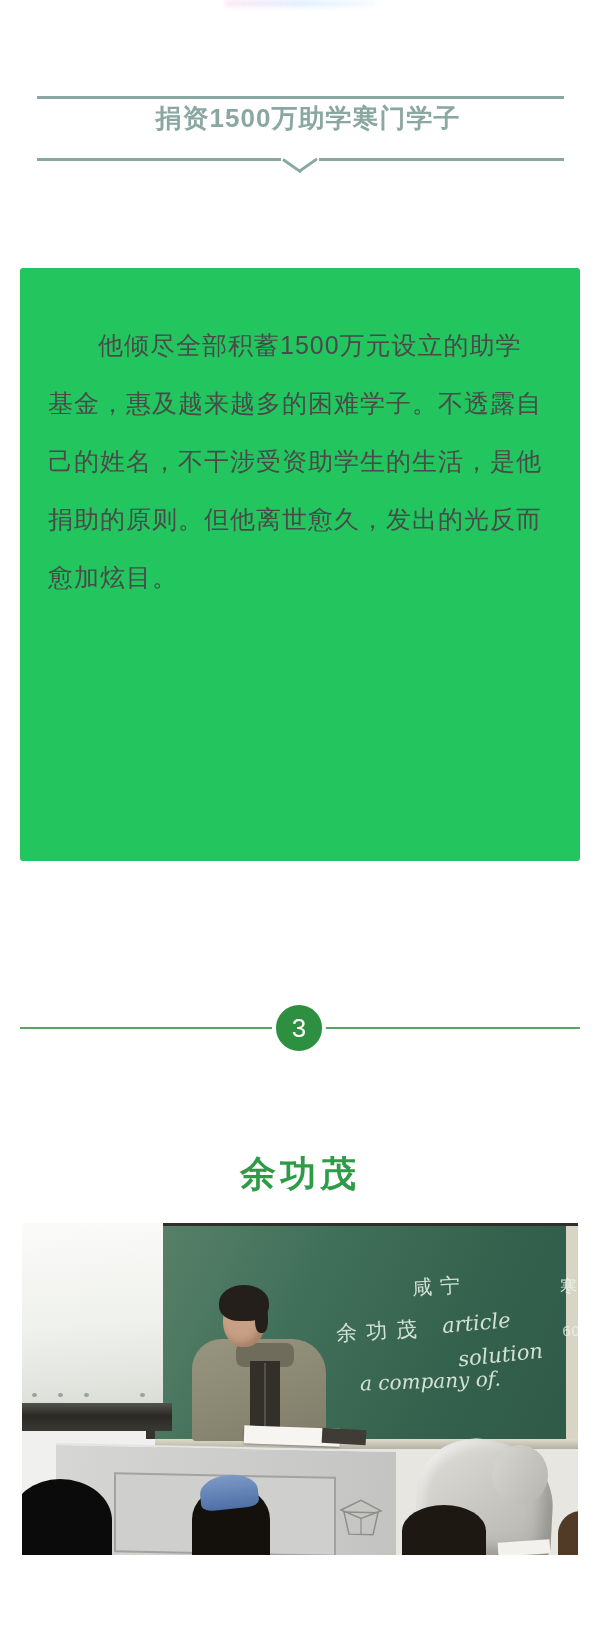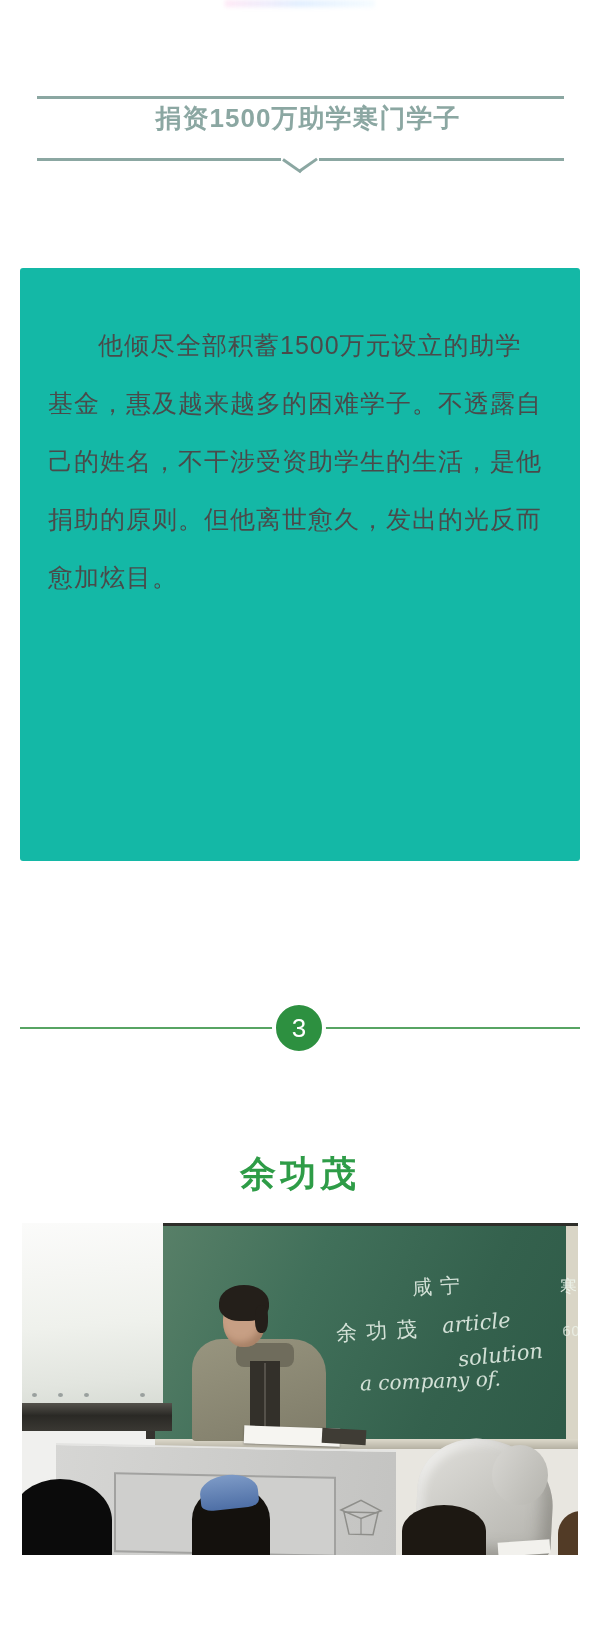--- a/index.html
+++ b/index.html
@@ -17,21 +17,21 @@
   #header-line-top{top:96px;}
   #header-line-bottom{top:158px;}
   #header-title{left:8px;top:101px;width:600px;text-align:center;
     font-size:26px;font-weight:bold;color:#8ba7a2;letter-spacing:1px;}
   #notch-mask{left:281px;top:156px;width:38px;height:8px;background:#ffffff;}
   .chev{width:22px;height:3px;background:#8ba7a2;}
   #chev-l{left:283px;top:158px;transform:rotate(35deg);transform-origin:0 50%;}
   #chev-r{left:299px;top:170px;transform:rotate(-35deg);transform-origin:0 50%;}
 
   
-  #article-card{left:20px;top:268px;width:560px;height:593px;background:#14b8a6;border-radius:3px;
+  #article-card{left:20px;top:268px;width:560px;height:593px;background:#22c55e;border-radius:3px;
     box-sizing:border-box;padding:48px 28px 0 28px;}
   #article-card p{margin:0;font-size:25px;line-height:58px;letter-spacing:1px;color:#4a4a4a;
     text-indent:2em;white-space:pre-line;}
 
   
   #divider-line{left:20px;top:1027px;width:560px;height:2px;background:#57a463;}
   #divider-badge{left:272px;top:1001px;width:46px;height:46px;border-radius:50%;
     background:#2d9040;border:4px solid #ffffff;color:#ffffff;
     display:flex;align-items:center;justify-content:center;font-size:26px;}
 

